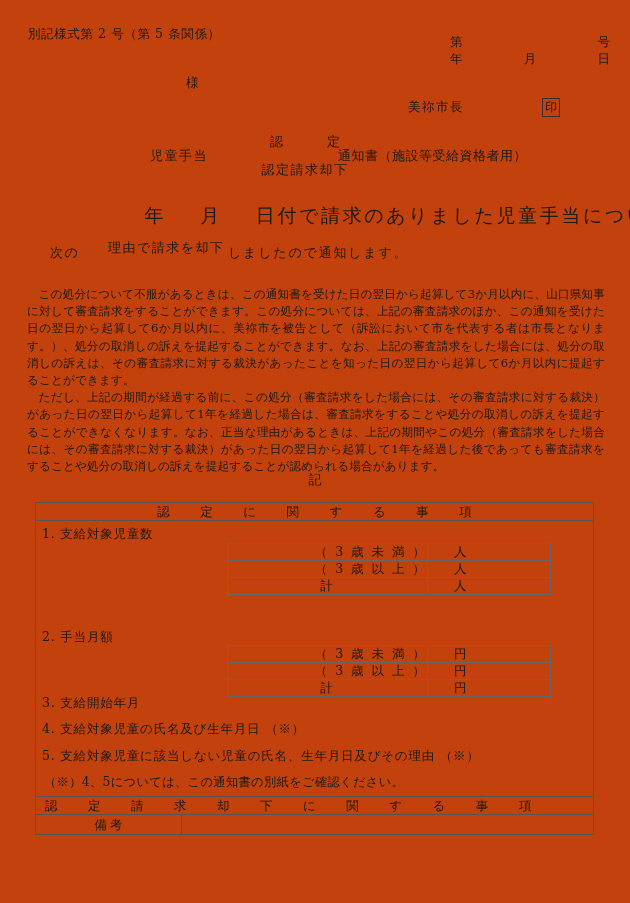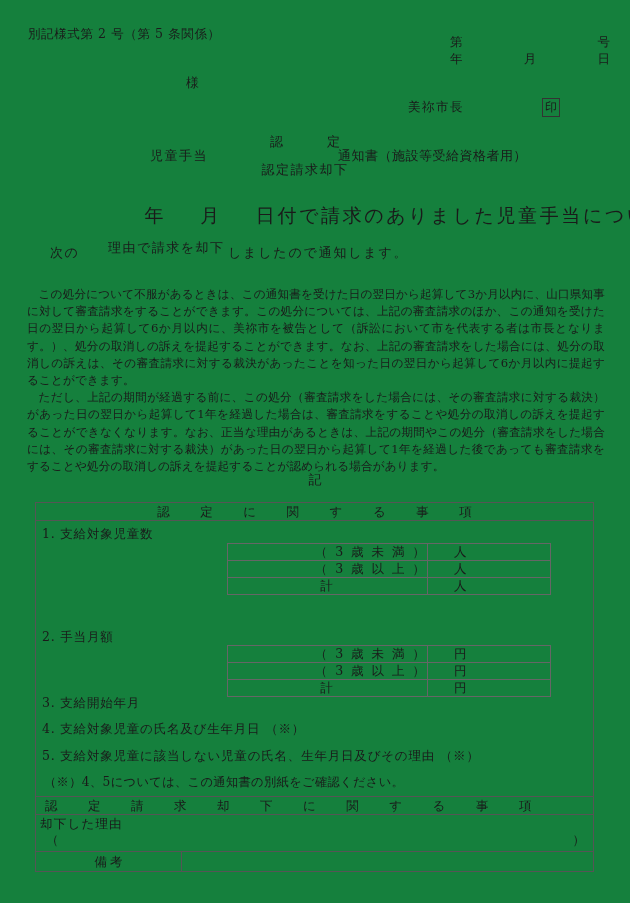--- a/index.html
+++ b/index.html
@@ -8,21 +8,21 @@
     background: #ffffff;
   }
   body {
     font-family: "DejaVu Serif", "Liberation Serif", serif;
     color: #1a1a1a;
   }
   #page {
     position: relative;
     width: 630px;
     height: 903px;
-    background: #15803d;
+    background: #c2410c;
     overflow: hidden;
   }
 
   
   .abs { position: absolute; }
   .nowrap { white-space: pre; }
 
   
   .form-no {
     left: 28px; top: 26px;
@@ -390,25 +390,20 @@
 
       <div class="item-label" style="top:200px;">4. 支給対象児童の氏名及び生年月日 （※）</div>
 
       <div class="item-label" style="top:227px;">5. 支給対象児童に該当しない児童の氏名、生年月日及びその理由 （※）</div>
 
       <div class="note-line" style="top:253px;">（※）4、5については、この通知書の別紙をご確認ください。</div>
     </div>
 
     <div class="reject-band">認　定　請　求　却　下　に　関　す　る　事　項</div>
 
-    <div class="reject-reason">
-      <span class="rr-label">却下した理由</span>
-      <span class="rr-paren-l">（</span>
-      <span class="rr-paren-r">）</span>
-    </div>
 
     <div class="remarks-row">
       <div class="rm-label">備考</div>
       <div class="rm-value"></div>
     </div>
 
   </div>
 
 </div>
 

